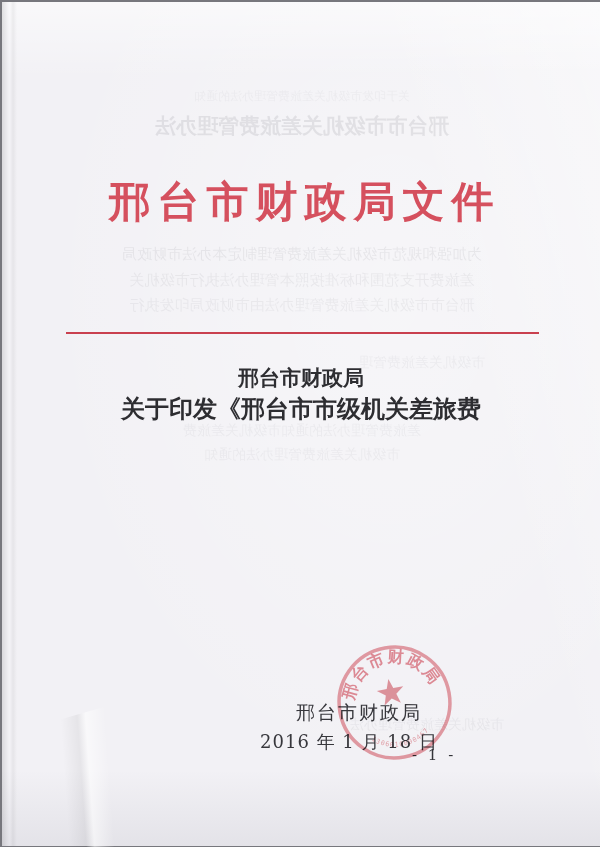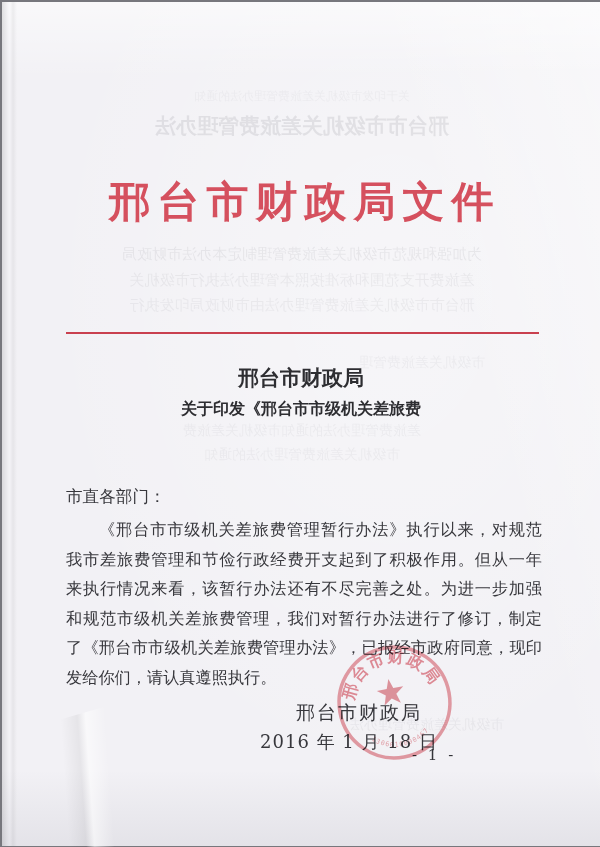--- a/index.html
+++ b/index.html
@@ -32,21 +32,21 @@
     letter-spacing:7px;text-indent:7px;line-height:1.15;white-space:nowrap;
   }
   .doc-number{
     top:299px;font-size:17px;color:#403f44;letter-spacing:1.5px;text-indent:10px;
   }
   .red-rule{
     top:330px;left:64px;width:473px;height:2px;background:#c9404f;
   }
   .notice-title{top:361px;color:#2d2d31;font-weight:700;}
   .notice-title .t1{font-size:21px;line-height:30px;}
-  .notice-title .t2,.notice-title .t3{font-size:16px;line-height:31px;}
+  .notice-title .t2,.notice-title .t3{font-size:24px;line-height:31px;}
 
   .salutation{top:484px;left:64px;font-size:16.6px;color:#37373c;}
   .body-par{
     top:513px;left:64px;width:476px;color:#37373c;
     font-size:16.2px;line-height:29.6px;
   }
   .body-par .bl{text-align:justify;}
   .body-par .jline{text-align-last:justify;}
   .body-par .indent{padding-left:33px;box-sizing:border-box;}
 
@@ -85,29 +85,20 @@
   <div class="bt bt-i">市级机关差旅费管理办法</div>
 
   <div class="abs center banner">邢台市财政局文件</div>
   <div class="abs red-rule"></div>
 
   <div class="abs center notice-title">
     <div class="t1">邢台市财政局</div>
     <div class="t2">关于印发《邢台市市级机关差旅费</div>
   </div>
 
-  <div class="abs salutation">市直各部门：</div>
-  <div class="abs body-par">
-    <div class="bl jline indent">《邢台市市级机关差旅费管理暂行办法》执行以来，对规范</div>
-    <div class="bl jline">我市差旅费管理和节俭行政经费开支起到了积极作用。但从一年</div>
-    <div class="bl jline">来执行情况来看，该暂行办法还有不尽完善之处。为进一步加强</div>
-    <div class="bl jline">和规范市级机关差旅费管理，我们对暂行办法进行了修订，制定</div>
-    <div class="bl jline">了《邢台市市级机关差旅费管理办法》，已报经市政府同意，现印</div>
-    <div class="bl">发给你们，请认真遵照执行。</div>
-  </div>
 
   <div class="abs sig-org">邢台市财政局</div>
   <div class="abs sig-date">2016 年 1 月 18 日</div>
   <div class="abs page-num">- 1 -</div>
 
   <svg class="abs seal" viewBox="0 0 144 144">
     <g transform="rotate(-10 72 72)">
       <circle cx="72" cy="72" r="55" fill="none" stroke="rgba(219,92,104,0.58)" stroke-width="3.5"></circle>
       <polygon transform="translate(70,62)" points="0,-14 3.3,-4.5 13.3,-4.3 5.3,1.7 8.2,11.3 0,5.6 -8.2,11.3 -5.3,1.7 -13.3,-4.3 -3.3,-4.5" fill="rgba(214,85,97,0.6)"></polygon>
       <defs>

